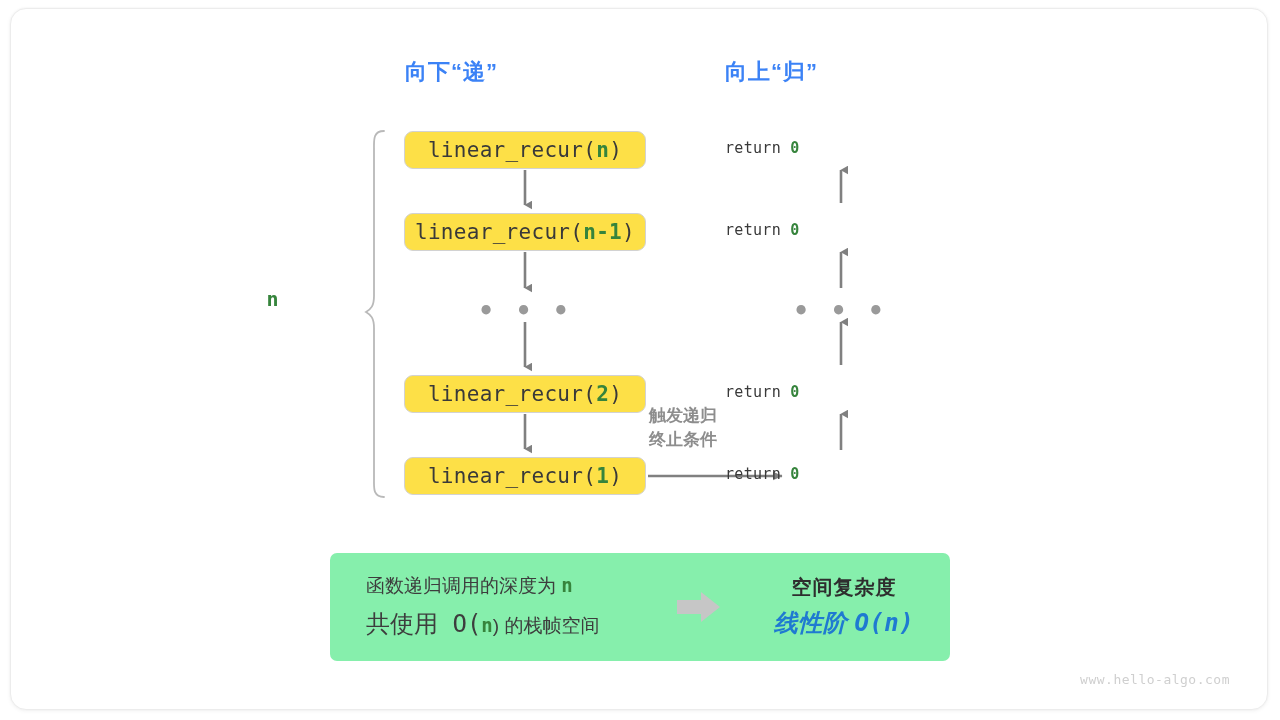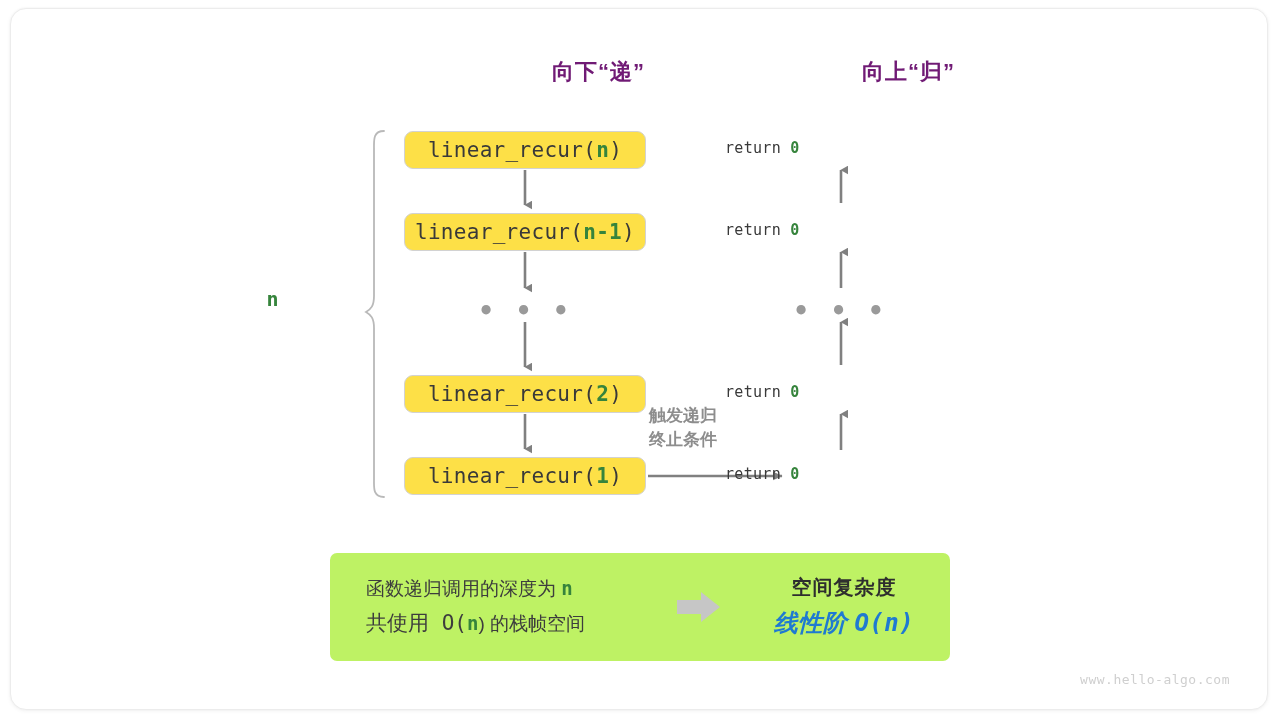--- a/index.html
+++ b/index.html
@@ -32,24 +32,24 @@
     border: 1px solid #ececec;
     box-shadow: 0 1px 4px rgba(0,0,0,0.055), 0 0 0 1px rgba(0,0,0,0.012);
     box-sizing: border-box;
   }
 
   
   .col-header {
     position: absolute;
     font-size: 22px;
     font-weight: bold;
-    color: #701a75;
+    color: #3b82f6;
     letter-spacing: 1px;
     white-space: nowrap;
-    text-align: right;
+    text-align: left;
   }
   #header-down { left: 405px; top: 57px; width: 240px; }
   #header-up   { left: 725px; top: 57px; width: 230px; }
 
   
   .call-box {
     position: absolute;
     left: 404px;
     width: 242px;
     height: 38px;
@@ -150,37 +150,37 @@
     margin-top: 7px;
   }
 
   
   #summary-panel {
     position: absolute;
     left: 330px;
     top: 553px;
     width: 620px;
     height: 108px;
-    background: #bef264;
+    background: #86efac;
     border-radius: 7px;
     display: flex;
     align-items: center;
   }
   #summary-left {
     width: 330px;
     padding-left: 36px;
     box-sizing: border-box;
     font-size: 19px;
     color: #3d3d3d;
     line-height: 1.75;
     white-space: nowrap;
   }
   #summary-left .mono {
     font-family: "DejaVu Sans Mono", "Liberation Mono", monospace;
-    font-size: 21px;
+    font-size: 24px;
   }
   #summary-left .var {
     font-family: "DejaVu Sans Mono", "Liberation Mono", monospace;
     color: #36843c;
     font-weight: bold;
   }
   #summary-arrow {
     width: 78px;
     display: flex;
     align-items: center;

